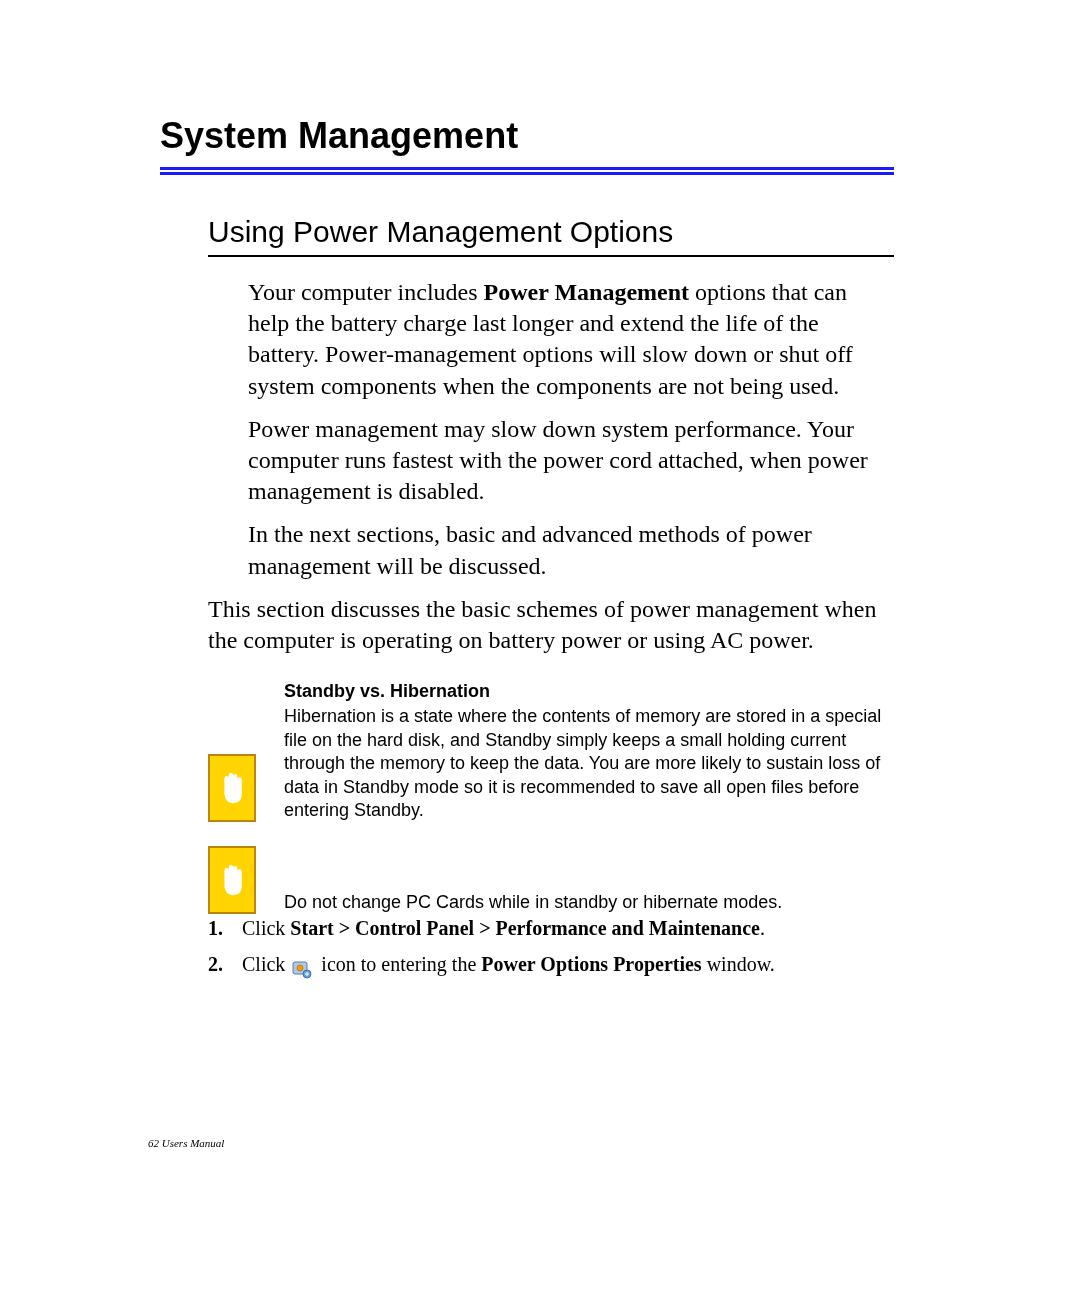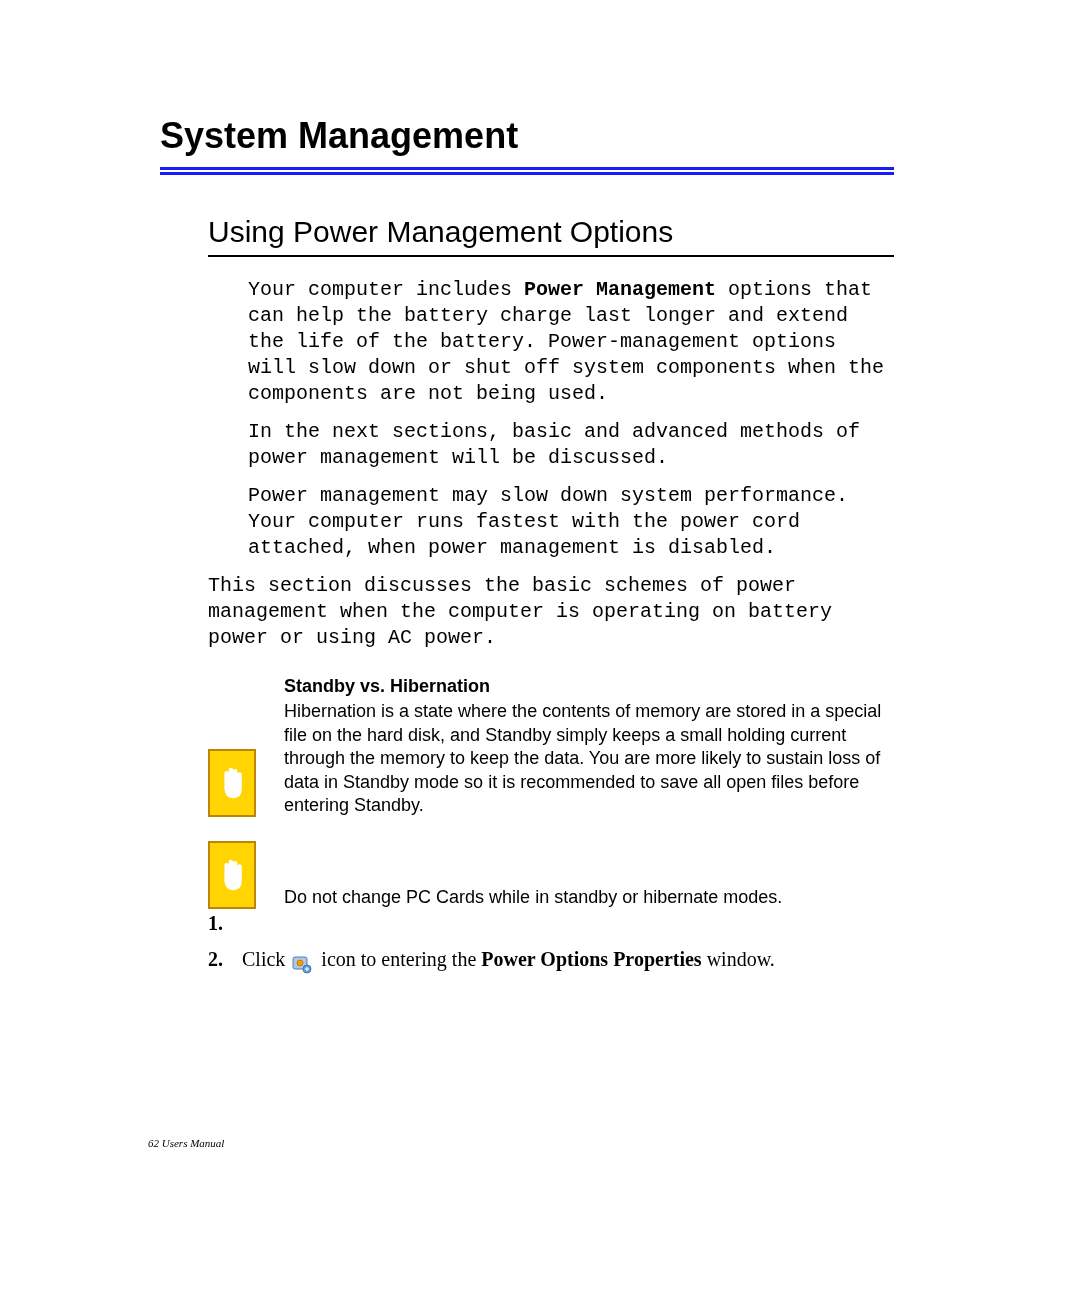--- a/index.html
+++ b/index.html
@@ -41,24 +41,23 @@
   }
   .section-rule {
     border: none;
     border-top: 2px solid #000;
     margin: 0 0 20px 0;
   }
   .body-indent {
     margin-left: 40px;
   }
   .body-p {
-    font-size: 20px;
+    font-size: 24px;
     line-height: 1.3;
     margin: 0 0 12px 0;
-    font-family: Liberation Mono, monospace;
   }
   .subheading {
     font-family: Arial, Helvetica, sans-serif;
     font-weight: bold;
     font-size: 24px;
     margin: 48px 0 10px 0;
   }
   .note-row {
     display: flex;
     align-items: flex-end;
@@ -135,22 +134,22 @@
   <hr class="title-rule">
 
   <div class="section-block">
     <h2 class="section-heading">Using Power Management Options</h2>
     <hr class="section-rule">
 
     <div class="body-indent">
       <p class="body-p">
         <span>Your computer includes </span><strong>Power Management</strong><span> options that can help the battery charge last longer and extend the life of the battery. Power-management options will slow down or shut off system components when the components are not being used.</span>
       </p>
+      <p class="body-p">Power management may slow down system performance. Your computer runs fastest with the power cord attached, when power management is disabled.</p>
       <p class="body-p">In the next sections, basic and advanced methods of power management will be discussed.</p>
-      <p class="body-p">Power management may slow down system performance. Your computer runs fastest with the power cord attached, when power management is disabled.</p>
     </div>
 
     <p class="body-p">This section discusses the basic schemes of power management when the computer is operating on battery power or using AC power.</p>
 
     <div class="note-row">
       <div class="note-icon-wrap">
         <div class="hand-icon">
           <svg viewBox="0 0 24 36">
             <path d="M5 18 L5 9 Q5 7 7 7 Q9 7 9 9 L9 6 Q9 4 11 4 Q13 4 13 6 L13 7 Q13 5 15 5 Q17 5 17 7 L17 10 Q17 8 19 8 Q21 8 21 10 L21 24 Q21 32 13 32 Q6 32 5 24 Z" fill="#ffffff" stroke="none"></path>
           </svg>
@@ -172,20 +171,23 @@
       </div>
       <div class="note-text">
         <span>Do not change PC Cards while in standby or hibernate modes.</span>
       </div>
     </div>
 
 
     <div class="ol">
       <div class="ol-row">
         <div class="ol-num">1.</div>
+        <div>
+          <span>Click </span><strong>Start &gt; Control Panel &gt; Performance and Maintenance</strong><span>.</span>
+        </div>
       </div>
       <div class="ol-row">
         <div class="ol-num">2.</div>
         <div>
           <span>Click </span><span class="inline-icon">
             <svg viewBox="0 0 20 18">
               <rect x="1" y="1" width="14" height="12" rx="2" fill="#b0c8e8" stroke="#5a7aa8" stroke-width="1"></rect>
               <circle cx="8" cy="7" r="3" fill="#f0a000" stroke="#c07000" stroke-width="0.8"></circle>
               <circle cx="15" cy="13" r="4" fill="#60a0e0" stroke="#3060a0" stroke-width="0.8"></circle>
               <path d="M13 13 L17 13 M15 11 L15 15" stroke="#ffffff" stroke-width="1"></path>

